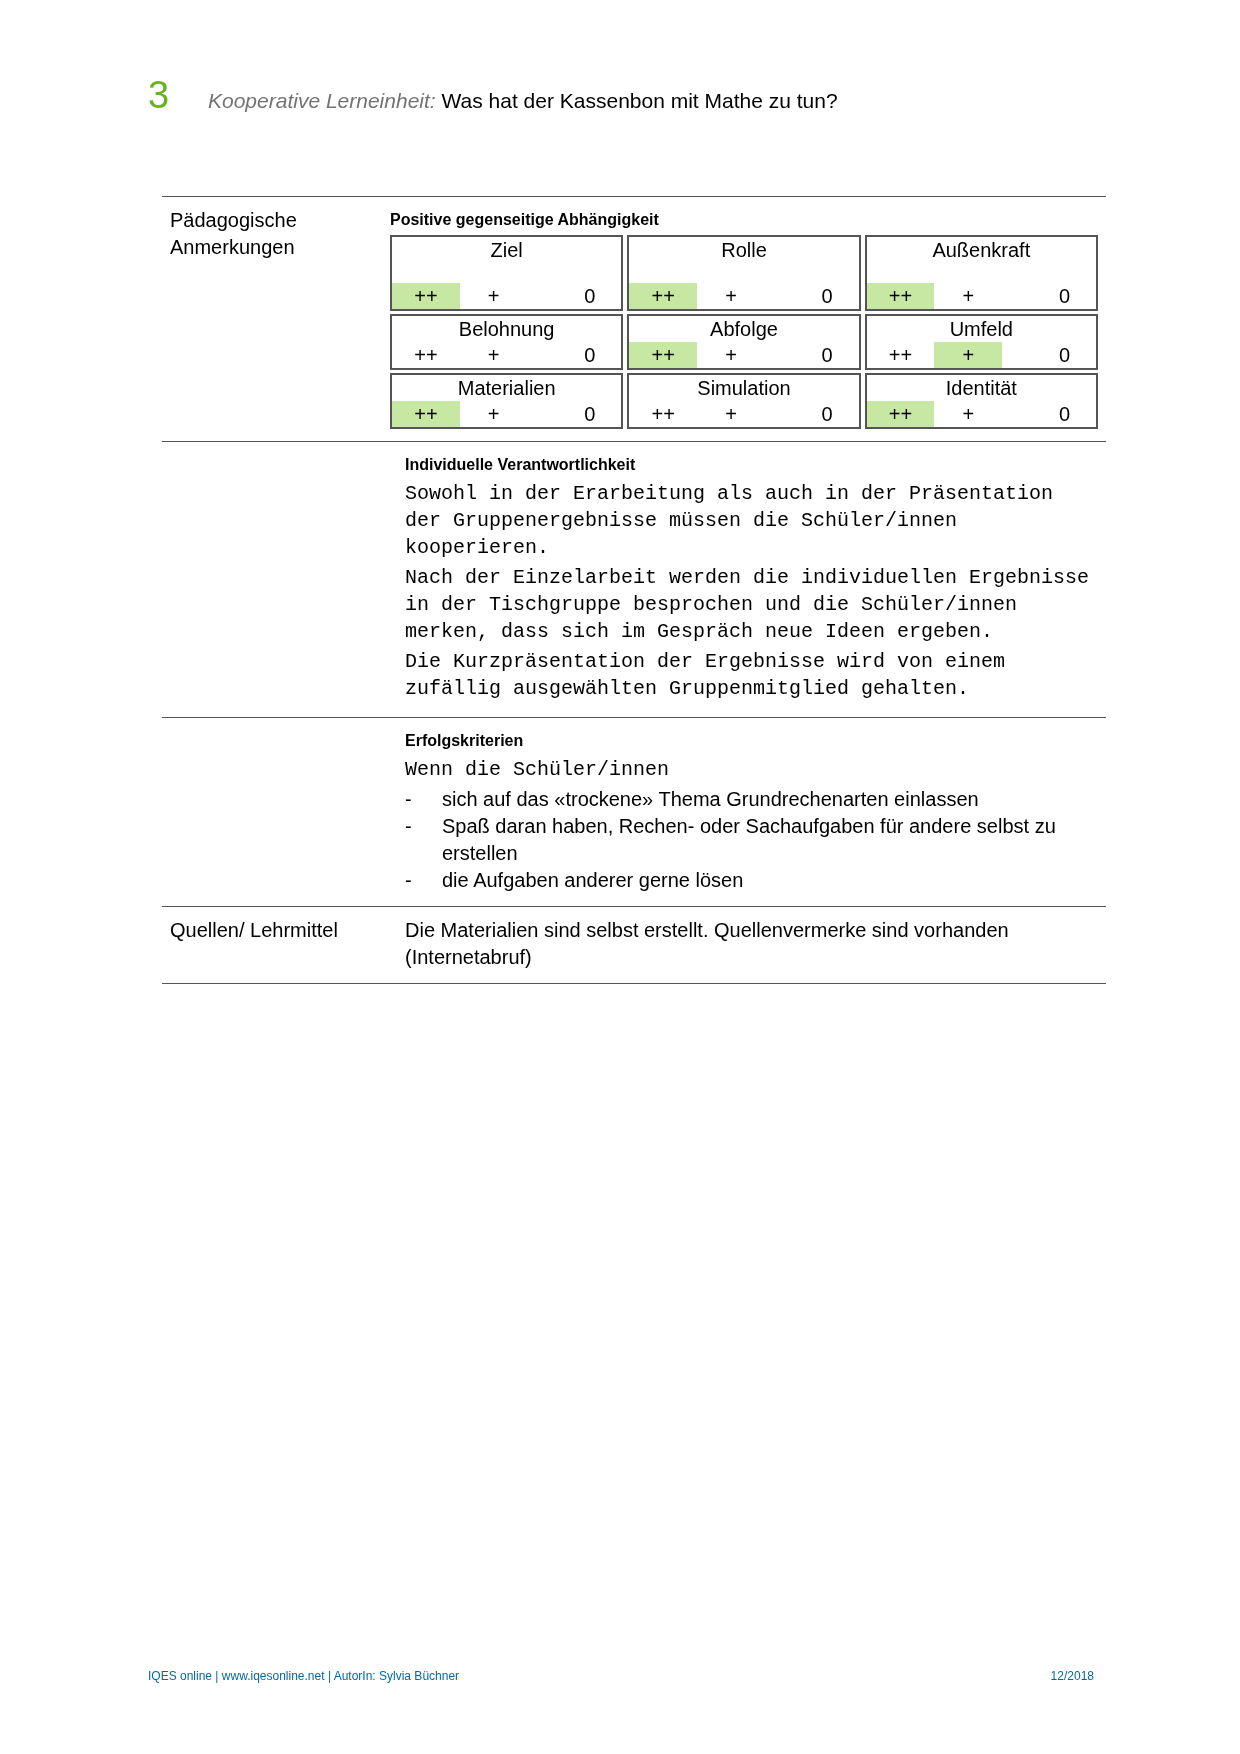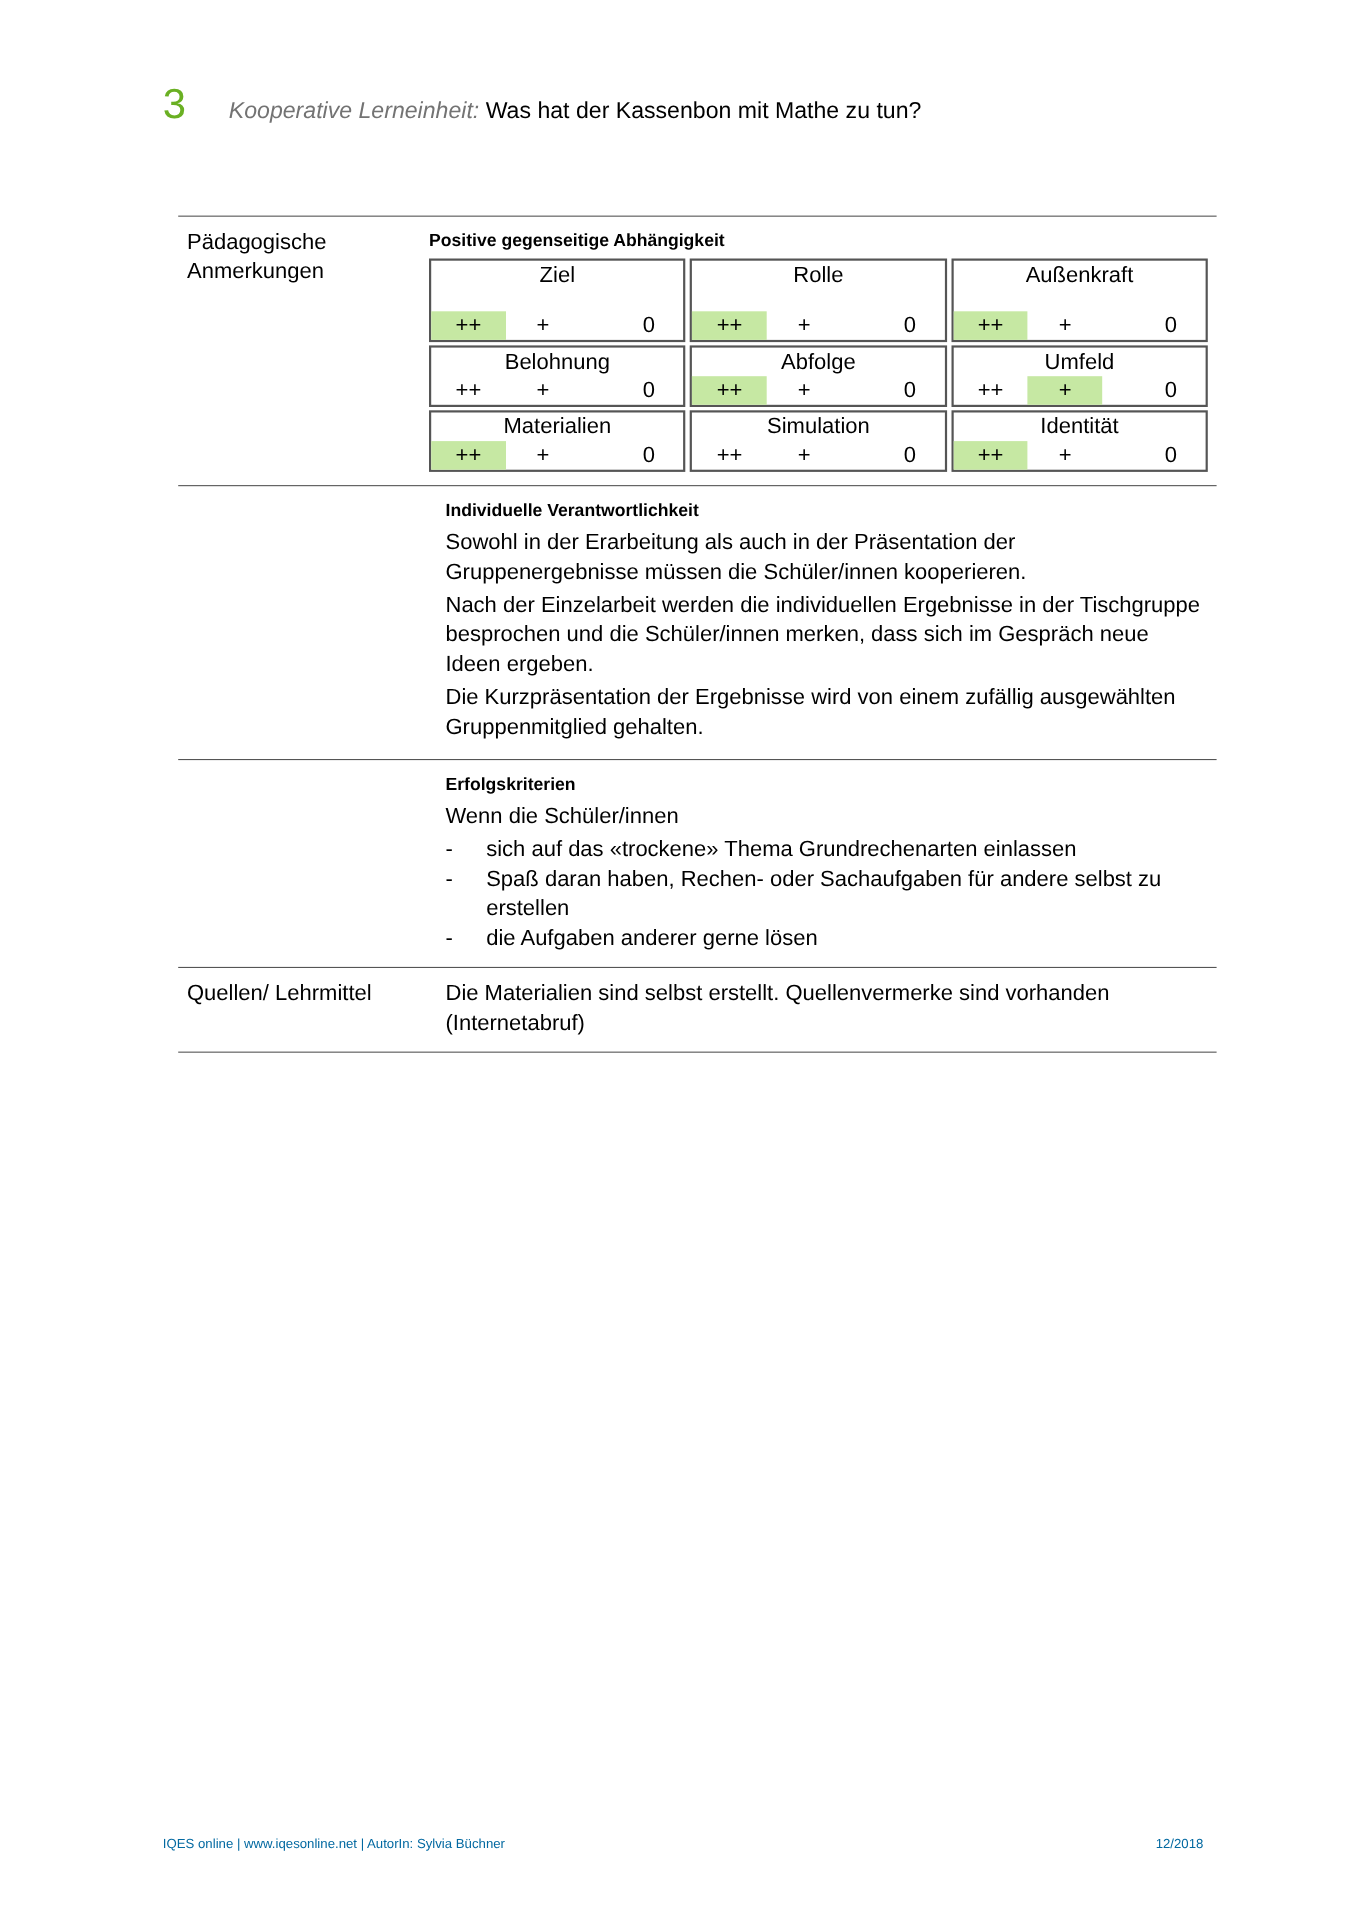--- a/index.html
+++ b/index.html
@@ -12,21 +12,21 @@
     .header-title { font-size: 21px; margin-left: 0; }
     .header-title .prefix { color: #737373; font-style: italic; }
     .header-title .accent { color: #000000; }
 
     .doc-table { position: absolute; left: 146px; top: 196px; width: 960px; border-collapse: collapse; }
     .doc-row { display: flex; border-top: 1px solid #555; margin-left: 16px; }
     .doc-row.last { border-bottom: 1px solid #555; }
     .label-col { width: 235px; padding: 10px 8px 0 8px; font-size: 20px; line-height: 27px; box-sizing: border-box; }
     .content-col { flex: 1; padding: 10px 8px 12px 8px; font-size: 20px; line-height: 27px; box-sizing: border-box; }
     .section-title { font-weight: bold; font-size: 16px; line-height: 26px; margin-bottom: 2px; }
-    .para { margin: 0 0 3px 0; }
+    .para { margin: 0 0 3px 0; font-family: Liberation Mono, monospace; }
 
     .grid { display: grid; grid-template-columns: repeat(3, 1fr); column-gap: 4px; row-gap: 3px; width: 708px; margin-top: 2px; }
     .cell { border: 2px solid #555; box-sizing: border-box; }
     .cell-title { text-align: center; font-size: 20px; line-height: 26px; }
     .cell.tall .cell-title { height: 46px; }
     .levels { display: flex; height: 26px; }
     .level { flex: 1; text-align: center; font-size: 20px; line-height: 26px; }
     .level.last { text-align: right; padding-right: 26px; }
     .level.active { background: #c6e8a3; }
 

